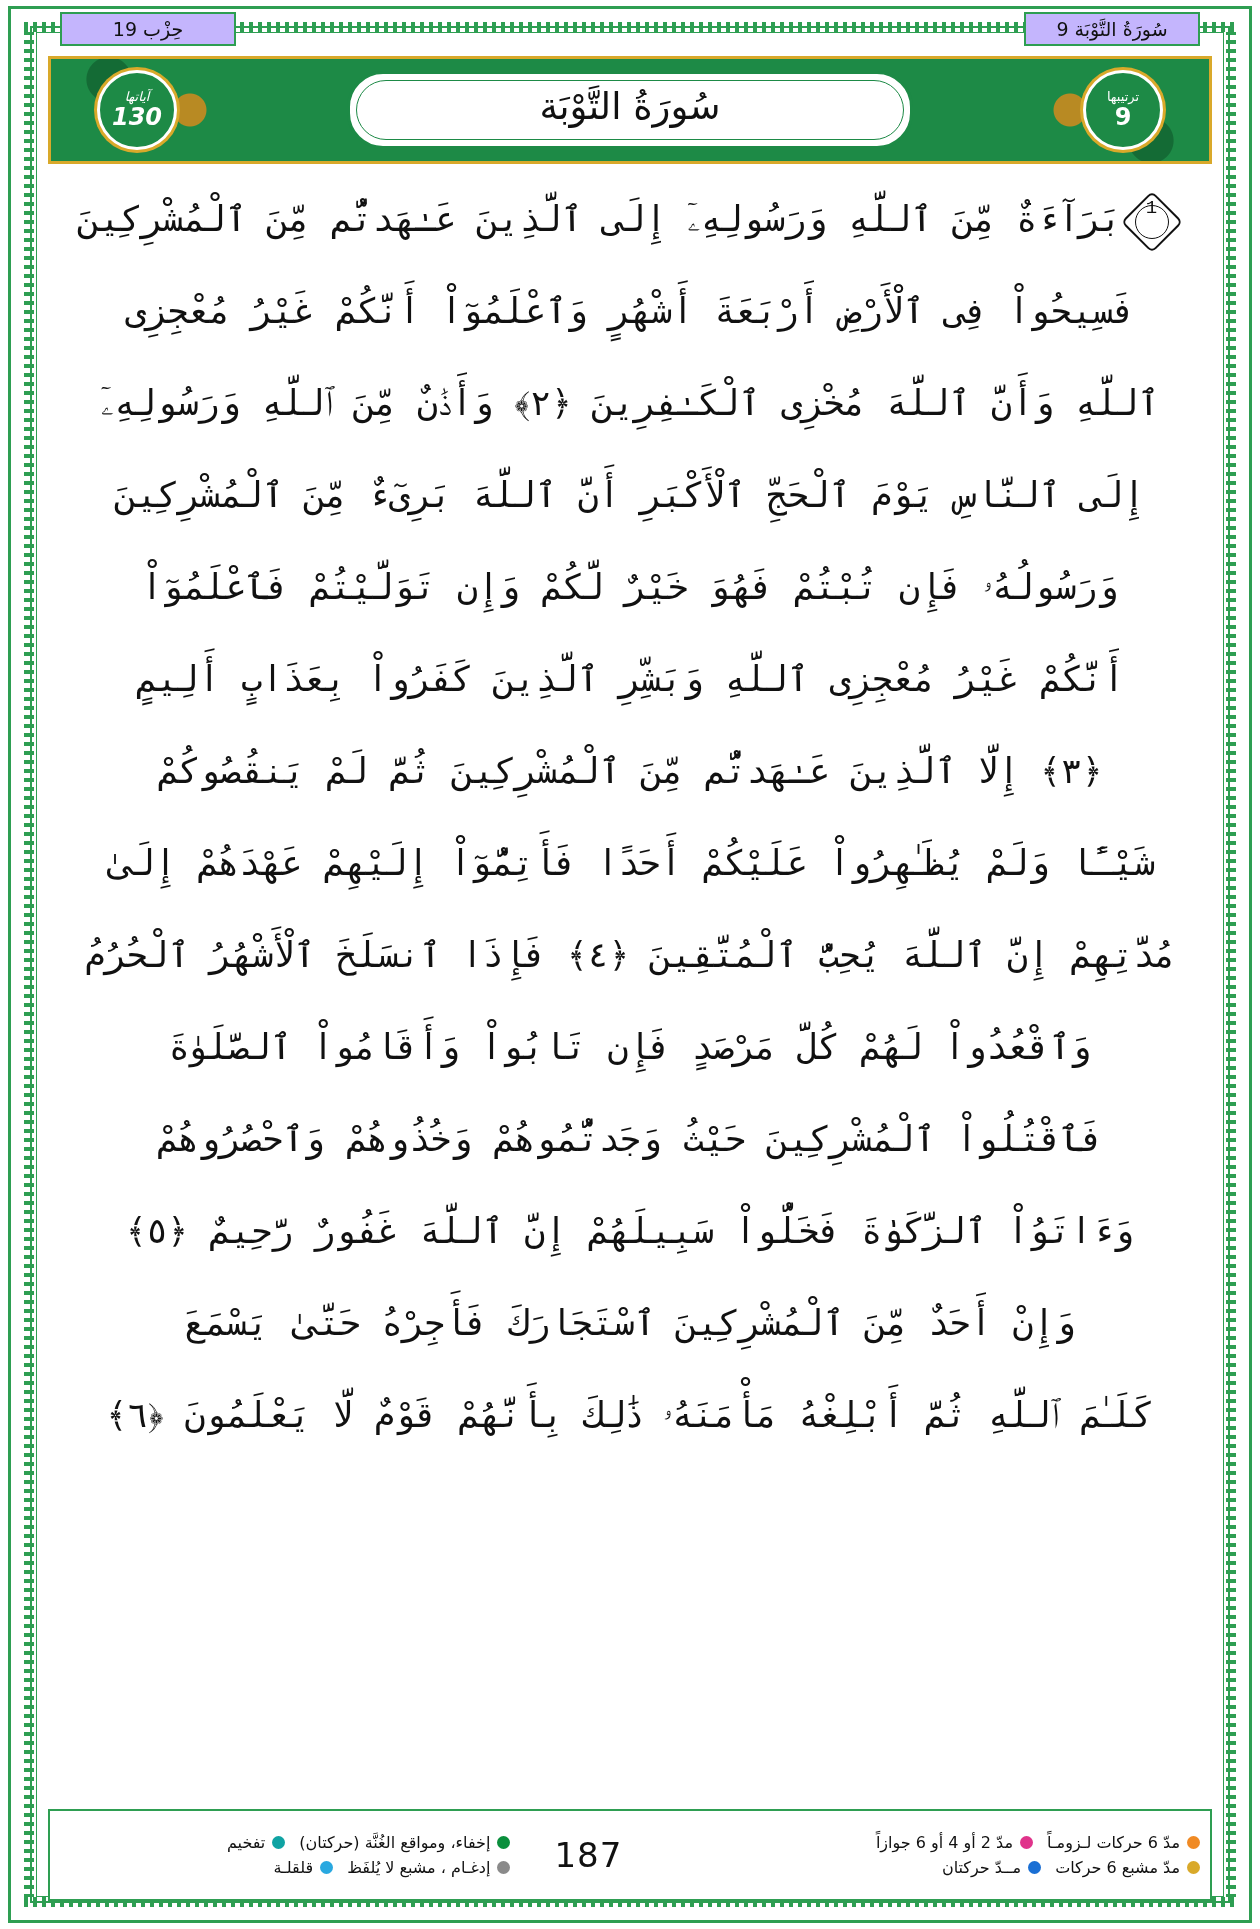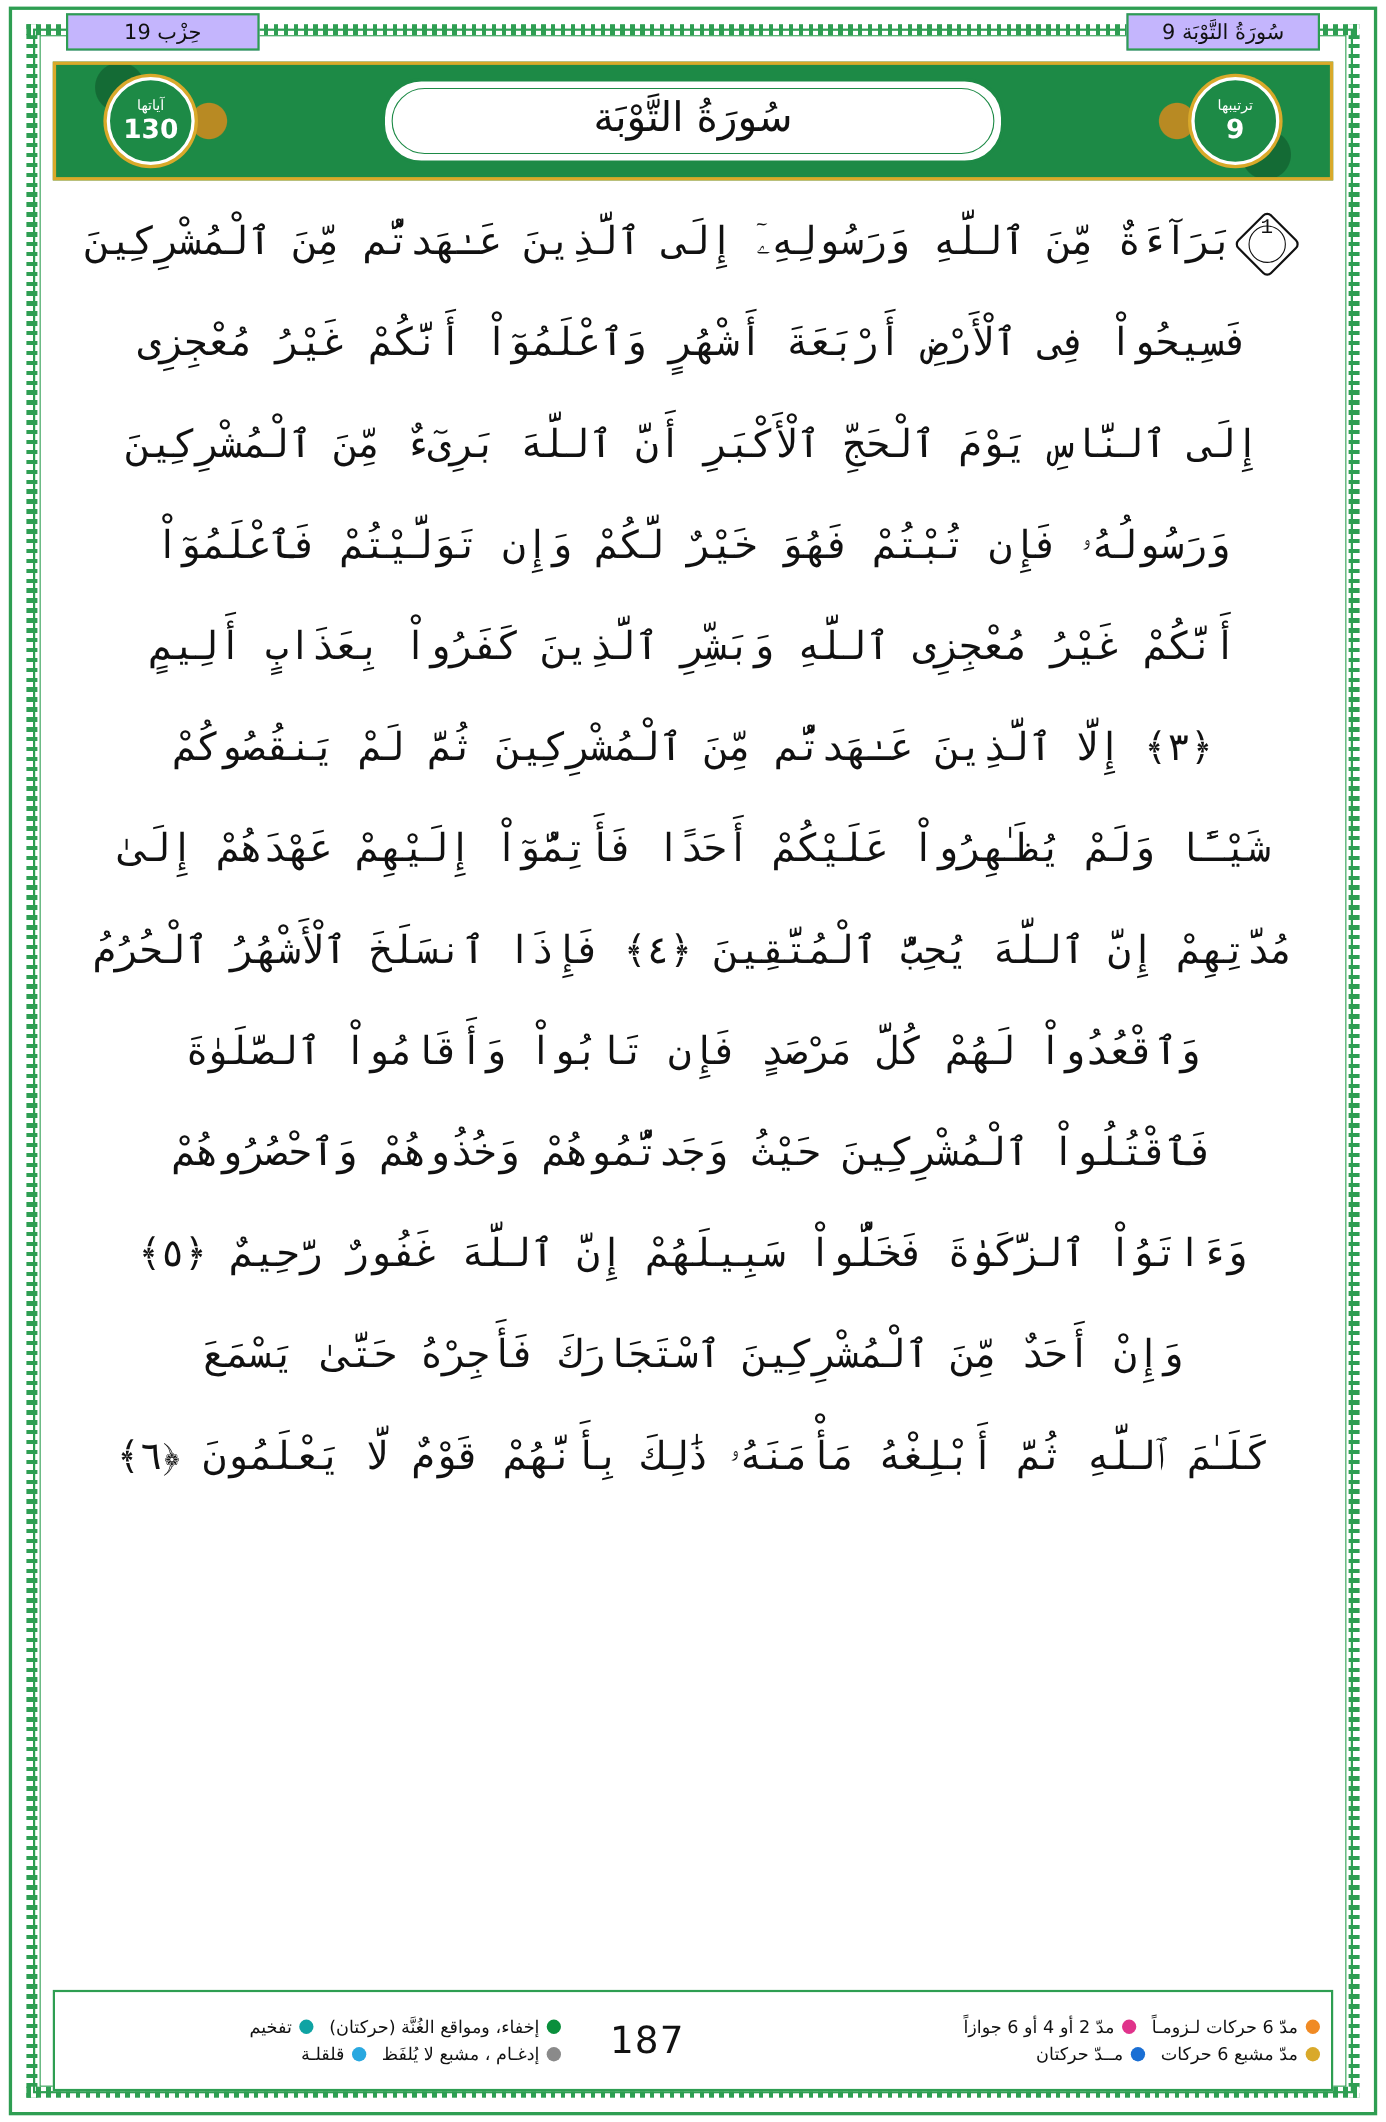--- a/index.html
+++ b/index.html
@@ -92,21 +92,21 @@
   }
   .medallion{
     position:absolute;top:50%;transform:translateY(-50%);
     width:74px;height:74px;border-radius:50%;
     background:#1d8a46;border:3px solid #ffffff;
     box-shadow:0 0 0 3px #d9a92a;
     display:flex;flex-direction:column;align-items:center;justify-content:center;
     color:#ffffff;direction:rtl;
   }
   .med-right{right:46px;}
-  .med-left{left:46px;}
+  .med-left{left:46px;font-style:italic;}
   .med-top{font-size:13px;line-height:1.1;}
   .med-num{font-size:24px;font-weight:bold;line-height:1.1;}
 
   
   .quran{
     position:absolute;left:48px;right:48px;top:176px;
     direction:rtl;text-align:center;
     color:#111;
   }
   .line{
@@ -199,20 +199,23 @@
 
   <div class="quran">
     <div class="line">
       <span class="ayah-mark"><span class="ayah-num">1</span></span>
       <span>بَرَآءَةٌ مِّنَ ٱللَّهِ وَرَسُولِهِۦٓ إِلَى ٱلَّذِينَ عَـٰهَدتُّم مِّنَ ٱلْمُشْرِكِينَ</span>
     </div>
     <div class="line">
       <span>فَسِيحُواْ فِى ٱلْأَرْضِ أَرْبَعَةَ أَشْهُرٍ وَٱعْلَمُوٓاْ أَنَّكُمْ غَيْرُ مُعْجِزِى</span>
     </div>
     <div class="line">
+      <span>ٱللَّهِ وَأَنَّ ٱللَّهَ مُخْزِى ٱلْكَـٰفِرِينَ ﴿٢﴾ وَأَذَٰنٌ مِّنَ ٱللَّهِ وَرَسُولِهِۦٓ</span>
+    </div>
+    <div class="line">
       <span>إِلَى ٱلنَّاسِ يَوْمَ ٱلْحَجِّ ٱلْأَكْبَرِ أَنَّ ٱللَّهَ بَرِىٓءٌ مِّنَ ٱلْمُشْرِكِينَ</span>
     </div>
     <div class="line">
       <span>وَرَسُولُهُۥ فَإِن تُبْتُمْ فَهُوَ خَيْرٌ لَّكُمْ وَإِن تَوَلَّيْتُمْ فَٱعْلَمُوٓاْ</span>
     </div>
     <div class="line">
       <span>أَنَّكُمْ غَيْرُ مُعْجِزِى ٱللَّهِ وَبَشِّرِ ٱلَّذِينَ كَفَرُواْ بِعَذَابٍ أَلِيمٍ</span>
     </div>
     <div class="line">
       <span>﴿٣﴾ إِلَّا ٱلَّذِينَ عَـٰهَدتُّم مِّنَ ٱلْمُشْرِكِينَ ثُمَّ لَمْ يَنقُصُوكُمْ</span>

